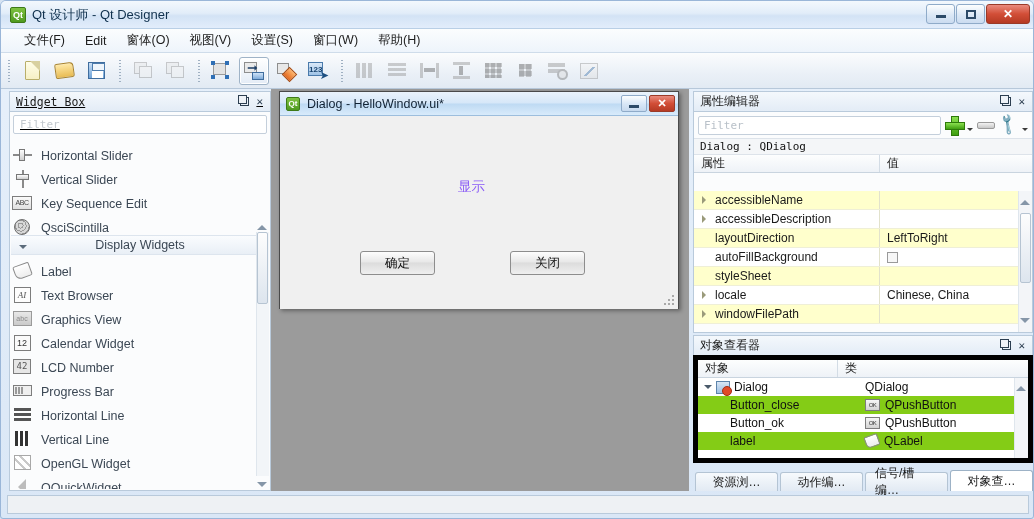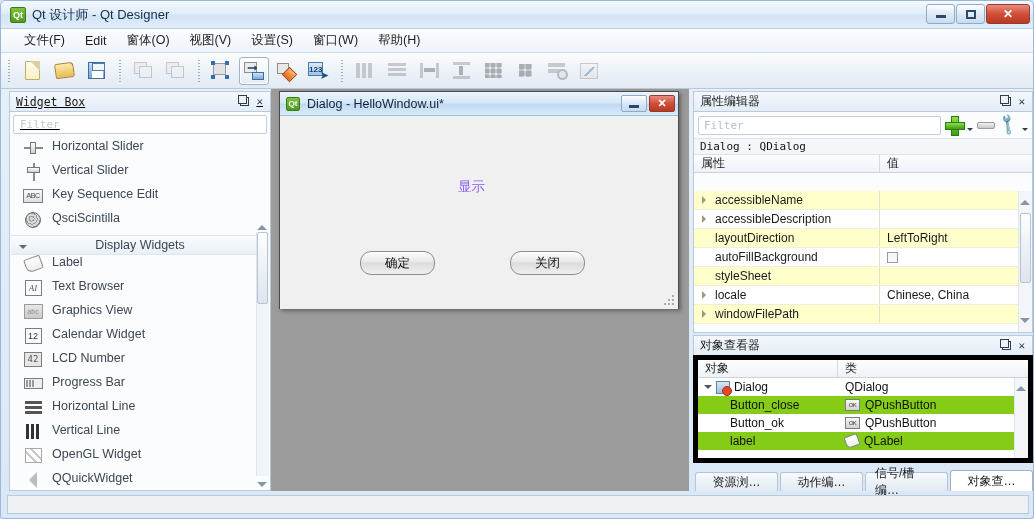--- a/index.html
+++ b/index.html
@@ -157,21 +157,21 @@
 
   #widgetbox{ left:8px; top:90px; width:262px; height:400px;text-decoration:underline; }
   .wb-body{ border:1px solid #b9cadb; background:#fbfcfd; height:380px; position:relative; overflow:hidden;}
   .wb-filter{
     margin:3px; height:19px; border:1px solid #c4cfdb; background:#fff; border-radius:2px;
     display:flex; align-items:center; padding:0 6px;
     font-family:"DejaVu Sans Mono", monospace; font-size:11px; color:#c3c9cf;
   }
   .wb-list{ position:absolute; left:1px; top:27px; right:1px; bottom:1px; overflow:hidden; }
   .wb-item{
-    height:24px; display:flex; align-items:flex-start; gap:9px; padding-left:12px;
+    height:24px; display:flex; align-items:flex-end; gap:9px; padding-left:1px;
     font-size:12.5px; color:#3b4754;
   }
   .wb-cat{
     height:20px; display:flex; align-items:center; justify-content:center; position:relative;
     background:linear-gradient(#fafcfe,#e9eff6); border-top:1px solid #dde5ee; border-bottom:1px solid #dde5ee;
     font-size:12.5px; color:#3b4754;
   }
   .wb-cat .tri{ position:absolute; left:8px; width:0;height:0;border:4px solid transparent;border-top-color:#5b6b7b; top:9px;}
   .wb-ico{ width:20px; height:17px; flex:none; display:flex; align-items:center; justify-content:center; }
 
@@ -227,21 +227,21 @@
   .dlg-title{ margin-left:7px; font-size:12.5px; color:#123; flex:1; }
   .dlg-btns{ display:flex; gap:2px; }
   .dlg-b{ width:26px;height:17px;background:linear-gradient(#fcfeff,#d7e6f6 55%,#c6d9ee);
      border:1px solid #8fabc9;border-radius:2px;display:flex;align-items:center;justify-content:center;}
   .dlg-b.cl{ background:linear-gradient(#e98b7e,#d24e37 50%,#b53a24); border-color:#9a3a28; color:#fff; font-weight:bold; font-size:11px;}
   .dlg-canvas{ position:relative; height:193px; background:#f0f0f0; }
   .dlg-label{ position:absolute; left:178px; top:62px; font-size:13.5px; color:#8b5cf6; }
   .dlg-btn{
     position:absolute; top:135px; width:75px; height:24px;
     background:linear-gradient(#fdfdfd,#e8e8e8 45%,#dcdcdc 50%,#efefef);
-    border:1px solid #8d8d8d; border-radius:11px;
+    border:1px solid #8d8d8d; border-radius:3px;
     font-size:12.5px; color:#111; display:flex; align-items:center; justify-content:center;
   }
   .dlg-btn.ok{ left:80px; }
   .dlg-btn.cls{ left:230px; }
   .dlg-grip{ position:absolute; right:3px; bottom:2px; width:12px; height:12px;
     background:
       radial-gradient(circle 1px at 2px 9px,#a9a9a9 99%,transparent),
       radial-gradient(circle 1px at 6px 9px,#a9a9a9 99%,transparent),
       radial-gradient(circle 1px at 10px 9px,#a9a9a9 99%,transparent),
       radial-gradient(circle 1px at 6px 5px,#a9a9a9 99%,transparent),
@@ -283,21 +283,21 @@
 
   #objinspector{ left:692px; top:334px; width:340px; height:128px; }
   .oi-body{ border:5px solid #000000; background:#fff; height:108px; position:relative; overflow:hidden;}
   .oi-hdr{ height:18px; display:flex; background:linear-gradient(#fdfefe,#eef2f7); border-bottom:1px solid #c9d4df;}
   .oi-hdr div{ font-size:12px; color:#1b1b1b; padding-left:7px; display:flex; align-items:center; }
   .oi-c1{ width:140px; border-right:1px solid #d3dce5; }
   .oi-c2{ flex:1; }
   .oi-row{ height:18px; display:flex; align-items:center; font-size:12px; color:#111; }
   .oi-row.alt{ background:#84cc16; }
   .oi-obj{ width:140px; display:flex; align-items:center; gap:4px; padding-left:6px; }
-  .oi-cls{ flex:1; display:flex; align-items:center; gap:5px; padding-left:7px; }
+  .oi-cls{ flex:1; display:flex; align-items:center; gap:5px; padding-left:7px;margin-left:20px; }
   .oi-tri{ width:0;height:0;border:4px solid transparent;border-top-color:#4a5a6a;margin-top:4px;}
   .oi-dico{ width:14px;height:13px;background:linear-gradient(#d8e6f5,#9dbfe2);border:1px solid #5d84ab;position:relative;}
   .oi-dico:after{content:"";position:absolute;right:-3px;bottom:-3px;width:8px;height:8px;border-radius:50%;background:#e04a2a;border:1px solid #a52e14;}
   .oi-pb{ width:15px;height:12px;background:linear-gradient(#f6f6f6,#d3d3d3);border:1px solid #7d7d7d;
      font-size:6px;line-height:10px;text-align:center;color:#333;letter-spacing:-.5px;}
   .oi-lb{ width:14px;height:12px;background:linear-gradient(#fff,#ededed);border:1px solid #8a8a8a;transform:rotate(-20deg);border-radius:2px 2px 2px 5px;}
   .oi-scroll{ position:absolute; right:0; top:18px; width:14px; bottom:0; background:#f3f5f8; border-left:1px solid #dfe6ed;}
 
   .tabbar{ position:absolute; left:694px; top:468px; width:338px; height:22px; display:flex; align-items:flex-end; gap:2px; }
   .tab{

